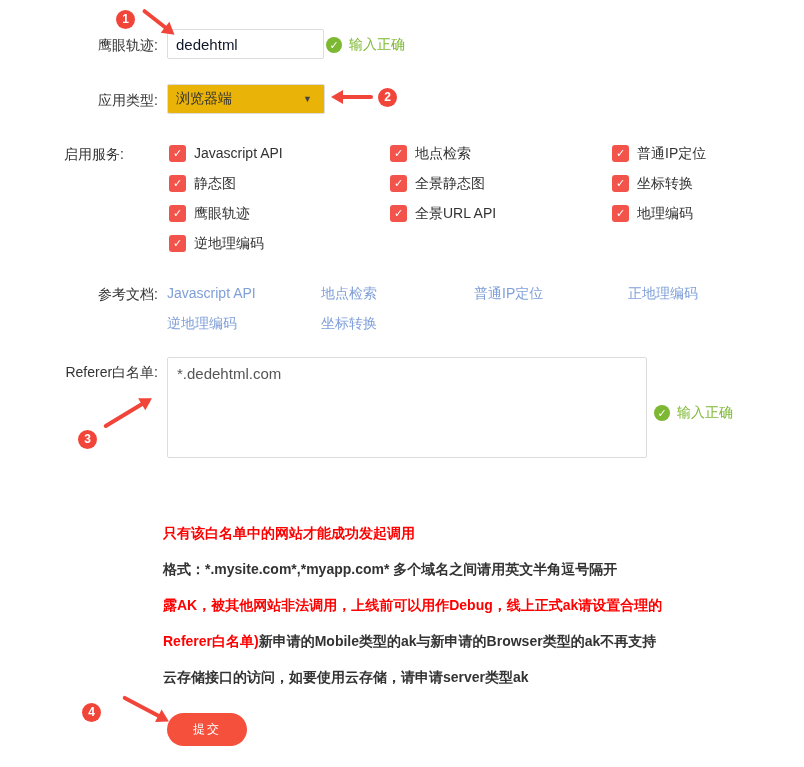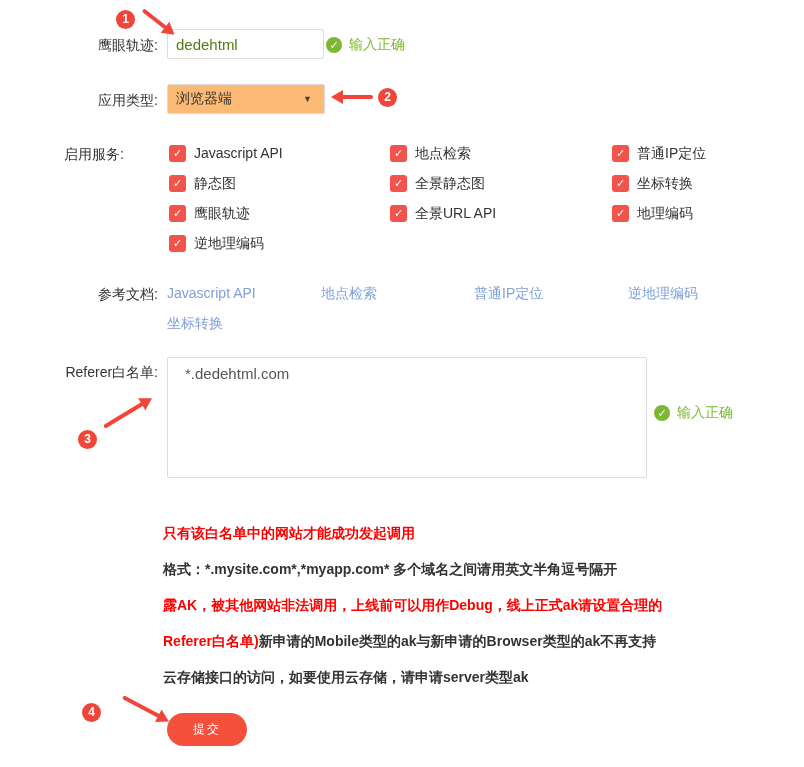--- a/index.html
+++ b/index.html
@@ -5,26 +5,26 @@
   html,body{margin:0;padding:0;background:#fff;}
   #canvas{
     position:relative;width:804px;height:767px;background:#fff;overflow:hidden;
     font-family:"Liberation Sans","DejaVu Sans",sans-serif;color:#333;font-size:14px;
   }
   .label{
     position:absolute;left:30px;width:128px;text-align:right;color:#333;font-size:14px;line-height:18px;
   }
   .text-input{
     position:absolute;left:167px;top:29px;width:157px;height:30px;box-sizing:border-box;
-    border:1px solid #dcdcdc;border-radius:2px;padding:0 8px;font-size:15px;color:#4d7c0f;
+    border:1px solid #dcdcdc;border-radius:2px;padding:0 8px;font-size:15px;color:#0f172a;
     font-family:"Liberation Sans","DejaVu Sans",sans-serif;outline:none;background:#fff;
   }
   .select-box{
     position:absolute;left:167px;top:84px;width:158px;height:30px;box-sizing:border-box;
-    border:1px solid #dcdcdc;border-radius:2px;background:#fdba74;display:flex;align-items:center;
+    border:1px solid #dcdcdc;border-radius:2px;background:#eab308;display:flex;align-items:center;
     padding:0 8px;cursor:pointer;
   }
   .select-box .caret{margin-left:auto;font-size:9px;color:#444;margin-right:4px;}
   .status{position:absolute;display:flex;align-items:center;gap:7px;color:#7db832;font-size:14px;}
   .check-circle{
     width:16px;height:16px;border-radius:50%;background:#7db832;color:#fff;
     font-size:11px;line-height:16px;text-align:center;font-weight:bold;flex:0 0 16px;
   }
   .svc-grid{
     position:absolute;left:169px;top:145px;display:grid;
@@ -35,22 +35,22 @@
     width:17px;height:17px;border-radius:3px;background:#f2544b;color:#fff;
     font-size:11px;line-height:17px;text-align:center;flex:0 0 17px;cursor:pointer;
   }
   .svc-label{font-size:14px;color:#333;line-height:17px;}
   .docs-grid{
     position:absolute;left:167px;top:285px;display:grid;
     grid-template-columns:154px 153px 154px 170px;grid-auto-rows:30px;
   }
   .doc-link{color:#7f9fd9;font-size:14px;text-decoration:none;line-height:16px;cursor:pointer;}
   .textarea{
-    position:absolute;left:167px;top:357px;width:480px;height:121px;box-sizing:border-box;
-    border:1px solid #dcdcdc;border-radius:2px;padding:7px 17px;font-size:15px;color:#555;
+    position:absolute;left:167px;top:357px;width:480px;height:101px;box-sizing:border-box;
+    border:1px solid #dcdcdc;border-radius:2px;padding:7px 9px;font-size:15px;color:#555;
     font-family:"Liberation Sans","DejaVu Sans",sans-serif;resize:none;outline:none;background:#fff;
   }
   .notes{position:absolute;left:163px;top:515px;width:600px;font-weight:bold;}
   .note-line{height:36px;line-height:36px;font-size:14px;white-space:nowrap;color:#333;}
   .red-text{color:#ff0000;}
   .submit-btn{
     position:absolute;left:167px;top:713px;width:80px;height:33px;border:none;border-radius:17px;
     background:#f4503c;color:#fff;font-size:12px;letter-spacing:2px;cursor:pointer;
     font-family:"Liberation Sans","DejaVu Sans",sans-serif;
   }
@@ -141,20 +141,21 @@
       <span class="checkbox">✓</span>
       <span class="svc-label">逆地理编码</span>
     </div>
   </div>
 
   <div class="label" id="label-docs">参考文档:</div>
   <div class="docs-grid">
     <a class="doc-link">Javascript API</a>
     <a class="doc-link">地点检索</a>
     <a class="doc-link">普通IP定位</a>
+    <a class="doc-link">正地理编码</a>
     <a class="doc-link">逆地理编码</a>
     <a class="doc-link">坐标转换</a>
   </div>
 
   <div class="label" id="label-referer">Referer白名单:</div>
   <textarea class="textarea" style="">*.dedehtml.com</textarea>
   <div class="status" id="status-referer">
     <span class="check-circle">✓</span>
     <span>输入正确</span>
   </div>

